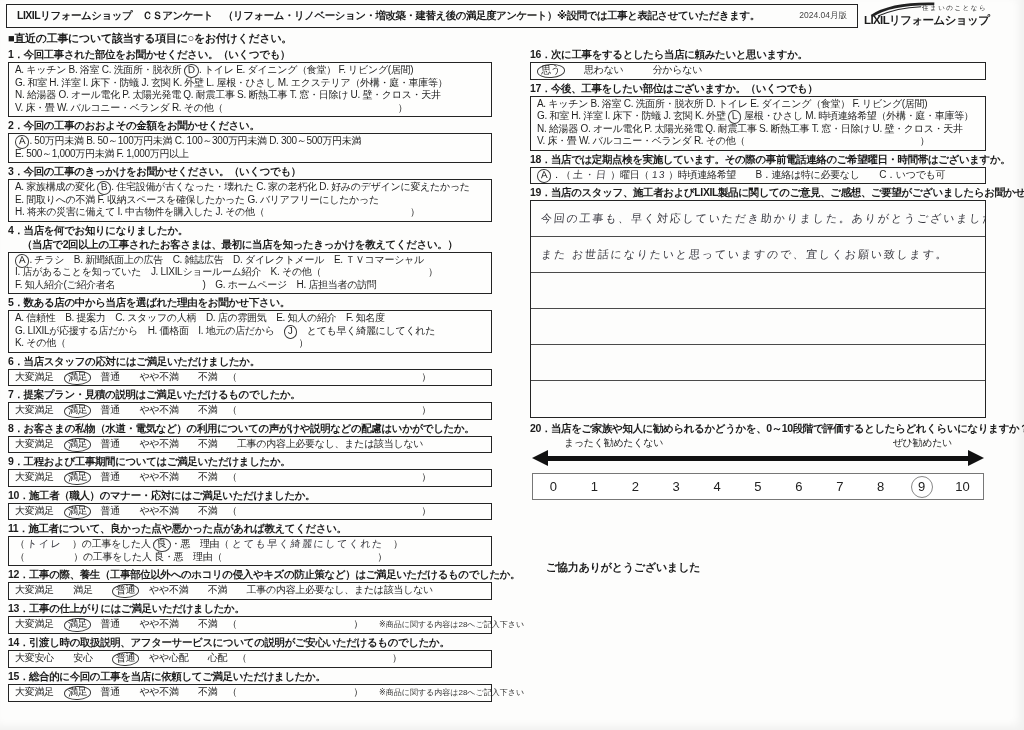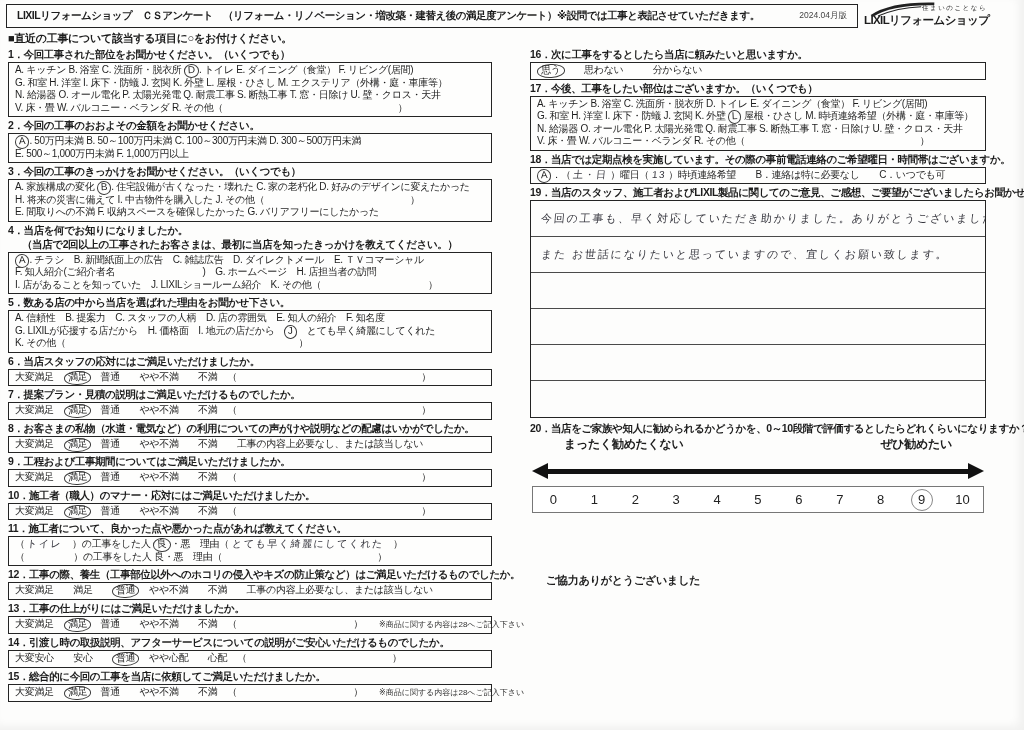--- a/index.html
+++ b/index.html
@@ -30,22 +30,22 @@
   .hand{display:inline-block;color:#35353d;transform:skewX(-5deg);letter-spacing:1.5px;}
   .sm{font-size:8px;letter-spacing:0;margin-left:16px;color:#333;}
   
   .comment-box{border:1.5px solid #242424;}
   .comment-row{height:36px;border-bottom:1px solid #4a4a4a;box-sizing:border-box;
                padding:10px 10px 0;font-size:11px;white-space:nowrap;overflow:hidden;}
   .comment-row:last-child{border-bottom:none;}
   .comment-row .hand{letter-spacing:1.8px;}
   
   .nps{margin-top:4px;}
-  .nps-labels{display:flex;justify-content:space-between;padding:0 34px;font-weight:bold;
-              font-size:12px;letter-spacing:-0.3px;margin-bottom:10px;}
+  .nps-labels{display:flex;justify-content:space-between;padding:0 34px;font-weight:normal;
+              font-size:10px;letter-spacing:-0.3px;margin-bottom:0;}
   .nps-arrow{position:relative;height:17px;margin:0 2px 6px;}
   .nps-arrow .bar{position:absolute;left:12px;right:12px;top:6px;height:5px;background:#111;}
   .tri-l{position:absolute;left:0;top:0;width:0;height:0;
          border-top:8px solid transparent;border-bottom:8px solid transparent;border-right:16px solid #111;}
   .tri-r{position:absolute;right:0;top:0;width:0;height:0;
          border-top:8px solid transparent;border-bottom:8px solid transparent;border-left:16px solid #111;}
   .scale-box{border:1.3px solid #777;display:flex;height:25px;align-items:center;margin:0 2px;background:#fff;}
   .cell{flex:1;text-align:center;font-size:13px;color:#222;}
   .ring{display:inline-block;width:20px;height:20px;border:1.4px solid #888;border-radius:50%;line-height:19px;}
   .closing{margin:60px 0 0 16px;font-weight:bold;font-size:11px;letter-spacing:-0.2px;}
@@ -88,32 +88,32 @@
       <div class="opt-box">
         <div class="opt-line"><span class="circ">A</span><span class="">. 50万円未満  B. 50～100万円未満  C. 100～300万円未満  D. 300～500万円未満</span></div>
         <div class="opt-line"><span class="">E. 500～1,000万円未満  F. 1,000万円以上</span></div>
       </div>
     </div>
 
     <div class="q">
       <div class="q-title">3．今回の工事のきっかけをお聞かせください。（いくつでも）</div>
       <div class="opt-box">
         <div class="opt-line"><span class="">A. 家族構成の変化 </span><span class="circ">B</span><span class="">. 住宅設備が古くなった・壊れた  C. 家の老朽化  D. 好みのデザインに変えたかった</span></div>
+        <div class="opt-line"><span class="">E. 間取りへの不満   F. 収納スペースを確保したかった   G. バリアフリーにしたかった</span></div>
         <div class="opt-line"><span class="">H. 将来の災害に備えて  I. 中古物件を購入した  J. その他（　　　　　　　　　　　　　　　）</span></div>
-        <div class="opt-line"><span class="">E. 間取りへの不満   F. 収納スペースを確保したかった   G. バリアフリーにしたかった</span></div>
       </div>
     </div>
 
     <div class="q">
       <div class="q-title">4．当店を何でお知りになりましたか。</div>
       <div class="q-title q-sub">（当店で2回以上の工事されたお客さまは、最初に当店を知ったきっかけを教えてください。）</div>
       <div class="opt-box">
         <div class="opt-line"><span class="circ">A</span><span class="">. チラシ　B. 新聞紙面上の広告　C. 雑誌広告　D. ダイレクトメール　E. ＴＶコマーシャル</span></div>
+        <div class="opt-line"><span class="">I. 店があることを知っていた　J. LIXILショールーム紹介　K. その他（　　　　　　　　　　　）</span></div>
         <div class="opt-line"><span class="">F. 知人紹介(ご紹介者名　　　　　　　　　)　G. ホームページ　H. 店担当者の訪問</span></div>
-        <div class="opt-line"><span class="">I. 店があることを知っていた　J. LIXILショールーム紹介　K. その他（　　　　　　　　　　　）</span></div>
       </div>
     </div>
 
     <div class="q">
       <div class="q-title">5．数ある店の中から当店を選ばれた理由をお聞かせ下さい。</div>
       <div class="opt-box">
         <div class="opt-line"><span class="">A. 信頼性　B. 提案力　C. スタッフの人柄　D. 店の雰囲気　E. 知人の紹介　F. 知名度</span></div>
         <div class="opt-line"><span class="">G. LIXILが応援する店だから　H. 価格面　I. 地元の店だから　</span><span class="circ">J</span><span class="">　とても早く綺麗にしてくれた</span></div>
         <div class="opt-line"><span class="">K. その他（　　　　　　　　　　　　　　　　　　　　　　　　）</span></div>
       </div>

